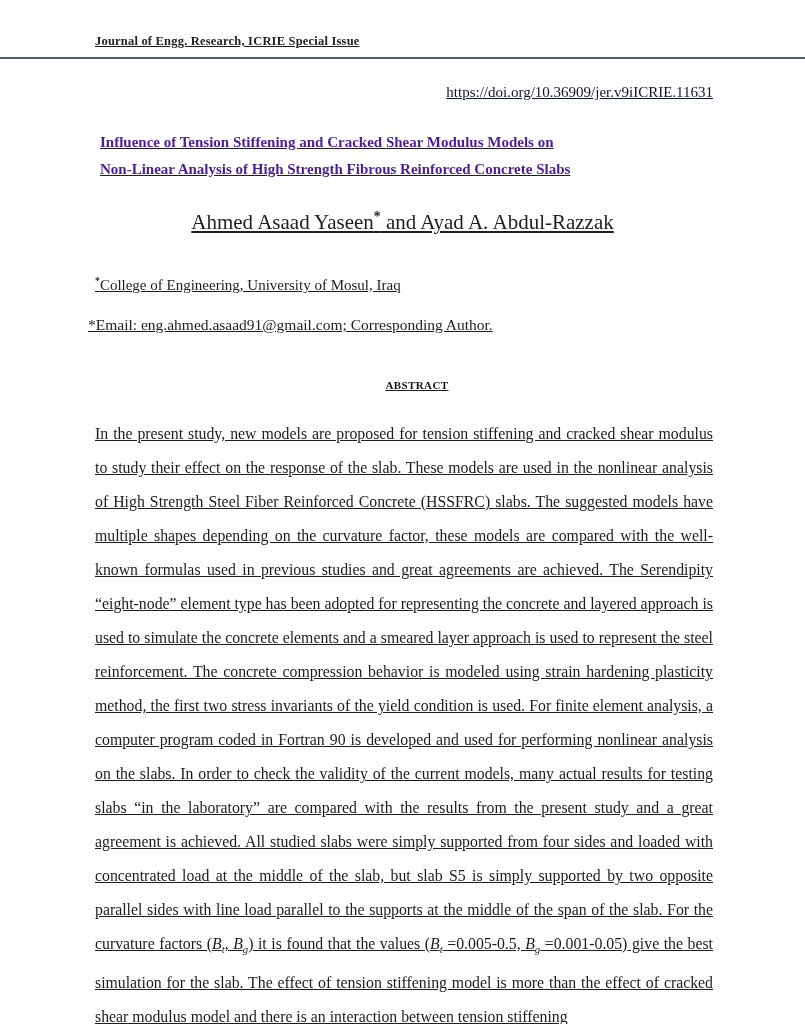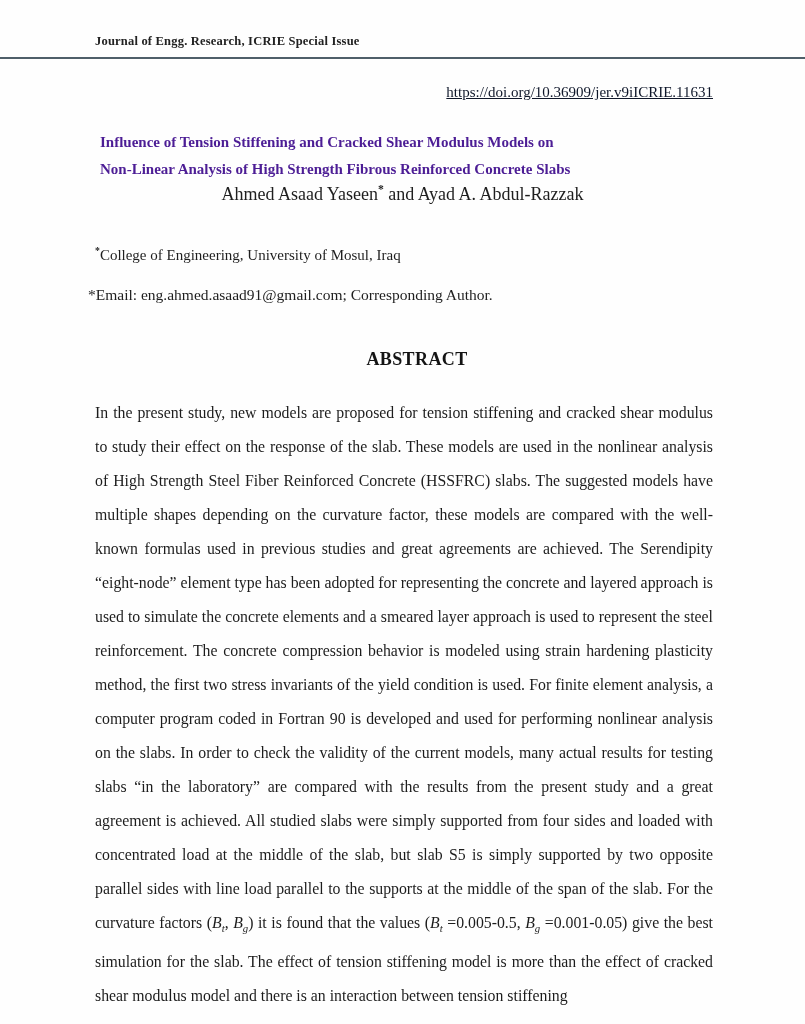--- a/index.html
+++ b/index.html
@@ -11,20 +11,21 @@
     height: 1024px;
     background: #fefefe;
     overflow: hidden;
     font-family: "Liberation Serif", serif;
     color: #1e1e1e;
   }
   .page {
     position: relative;
     width: 805px;
     height: 748px;
+    text-decoration: underline;
   }
   .journal-name {
     padding-top: 34px;
     margin-left: 95px;
     font-size: 12.5px;
     font-weight: bold;
     letter-spacing: 0.2px;
     color: #222;
   }
   .header-rule {
@@ -45,39 +46,40 @@
   }
   .paper-title {
     margin: 28px 90px 0 100px;
     font-size: 15px;
     font-weight: bold;
     line-height: 27px;
     color: #4c1d95;
   }
   .title-line { display: block; }
   .authors-line {
+    margin-top: 26px;
     text-align: center;
-    font-size: 18px;
+    font-size: 21px;
   }
   sup.author-mark, sup.affil-mark {
     font-size: 0.65em;
     font-weight: bold;
   }
   .affiliation-line {
     margin: 40px 92px 0 95px;
     font-size: 15px;
   }
   .email-line {
     margin: 22px 92px 0 88px;
     font-size: 15.5px;
   }
   .abstract-heading {
     margin: 45px 0 0 0;
     text-align: center;
-    font-size: 18px;
+    font-size: 11px;
     font-weight: bold;
     letter-spacing: 0.4px;
     color: #141414;
     padding-left: 29px;
   }
   .abstract-body {
     margin: 26px 92px 0 95px;
     font-size: 15.8px;
     line-height: 34px;
     text-align: justify;

